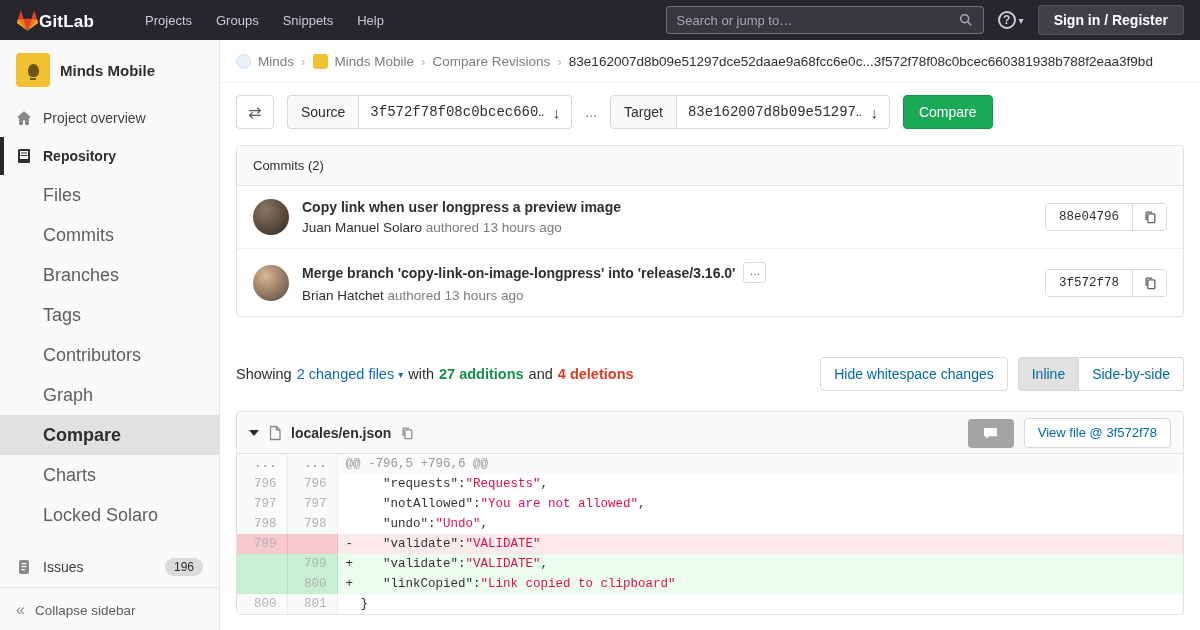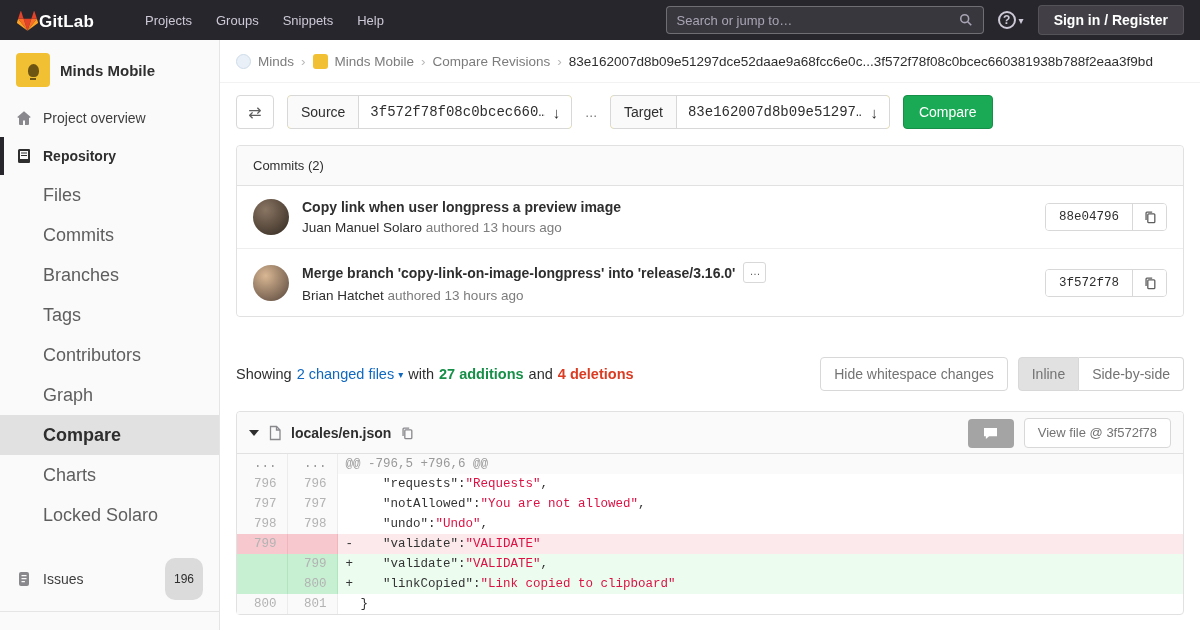--- a/index.html
+++ b/index.html
@@ -32,21 +32,21 @@
   .bulb{width:11px;height:13px;border-radius:50% 50% 42% 42%;background:#6e5412;position:relative}
   .bulb:after{content:"";position:absolute;left:2.5px;bottom:-3px;width:6px;height:2px;background:#6e5412}
   .project-name{font-weight:700;font-size:15px;color:#2e2e2e}
   .side-item{display:flex;align-items:center;gap:11px;padding:11px 16px;color:#3e3e3e;font-size:14px;cursor:pointer}
   .side-item svg{flex:none}
   .section-active{font-weight:600;color:#2e2e2e;box-shadow:inset 4px 0 0 var(--navbar-bg)}
   .subnav{display:flex;flex-direction:column}
   .sub-item{padding:9.5px 16px 9.5px 43px;color:#5e5e5e;font-size:18px;cursor:pointer}
   .sub-item.active{background:#e1e1e1;color:#2e2e2e;font-weight:600}
   .issues-item{margin-top:12px}
-  .badge{margin-left:auto;background:#dbdbdb;color:#2e2e2e;border-radius:10px;padding:14px 9px;font-size:12px;font-weight:400}
+  .badge{margin-left:auto;background:#dbdbdb;color:#2e2e2e;border-radius:10px;padding:2px 9px;font-size:12px;font-weight:400}
   .collapse-bar{margin-top:auto;border-top:1px solid #e5e5e5;display:flex;align-items:center;gap:10px;padding:14px 16px;color:#5e5e5e;font-size:13.5px;cursor:pointer}
   .collapse-icon{font-size:16px;color:#89888d;line-height:1}
   
   .content{flex:1;background:#fff;overflow:hidden;display:flex;flex-direction:column}
   .breadcrumbs{display:flex;align-items:center;gap:7px;padding:14px 16px 13px;border-bottom:1px solid #f2f2f2;color:#7c7c7c;font-size:13.5px;white-space:nowrap;overflow:hidden}
   .crumb{color:#7c7c7c;text-decoration:none;cursor:pointer}
   .crumb-sep{color:#b8b8b8}
   .crumb-current{color:#2e2e2e}
   .crumb-avatar{flex:none;display:inline-block}
   .group-av{width:15px;height:15px;border-radius:50%;background:#e9f0f8;border:1px solid #cfdce9}
@@ -79,21 +79,21 @@
   .sha-group{display:flex;height:28px;border:1px solid #d8d8d8;border-radius:4px;overflow:hidden;flex:none;margin-left:16px}
   .sha-btn{padding:0 13px;display:flex;align-items:center;font-family:"Liberation Mono","DejaVu Sans Mono",monospace;font-size:12.5px;background:#fff;border:none;color:#2e2e2e;cursor:pointer}
   .copy-btn{width:34px;border:none;border-left:1px solid #d8d8d8;background:#fff;display:flex;align-items:center;justify-content:center;cursor:pointer}
   
   .diff-summary{display:flex;align-items:center;gap:5px;margin:40px 16px 20px;font-size:14.5px;color:#2e2e2e}
   .files-link{color:var(--link-blue);text-decoration:none;cursor:pointer;display:inline-flex;align-items:center;gap:4px}
   .caret-blue{font-size:10px;color:var(--link-blue)}
   .adds{color:var(--add-green);font-weight:700}
   .dels{color:var(--del-red);font-weight:700}
   .summary-actions{margin-left:auto;display:flex;gap:10px;align-items:center}
-  .btn{height:34px;border:1px solid #d8d8d8;background:#fff;border-radius:4px;padding:0 13px;font-size:14px;color:#737373;display:inline-flex;align-items:center;cursor:pointer;font-family:inherit}
+  .btn{height:34px;border:1px solid #d8d8d8;background:#fff;border-radius:4px;padding:0 13px;font-size:14px;color:#0369a1;display:inline-flex;align-items:center;cursor:pointer;font-family:inherit}
   .btn-group{display:flex}
   .btn-group .btn{border-radius:0;border-left-width:0}
   .btn-group .btn:first-child{border-radius:4px 0 0 4px;border-left-width:1px}
   .btn-group .btn:last-child{border-radius:0 4px 4px 0}
   .btn.active{background:#e1e1e1}
   
   .file-panel{margin:0 16px}
   .file-head{display:flex;align-items:center;gap:9px;background:#fafafa;border-bottom:1px solid #e1e1e1;padding:6px 12px;height:42px;border-radius:4px 4px 0 0}
   .file-caret{width:0;height:0;border-left:5px solid transparent;border-right:5px solid transparent;border-top:6px solid #2e2e2e;cursor:pointer;flex:none}
   .file-name{font-weight:700;font-size:14px;color:#2e2e2e}

